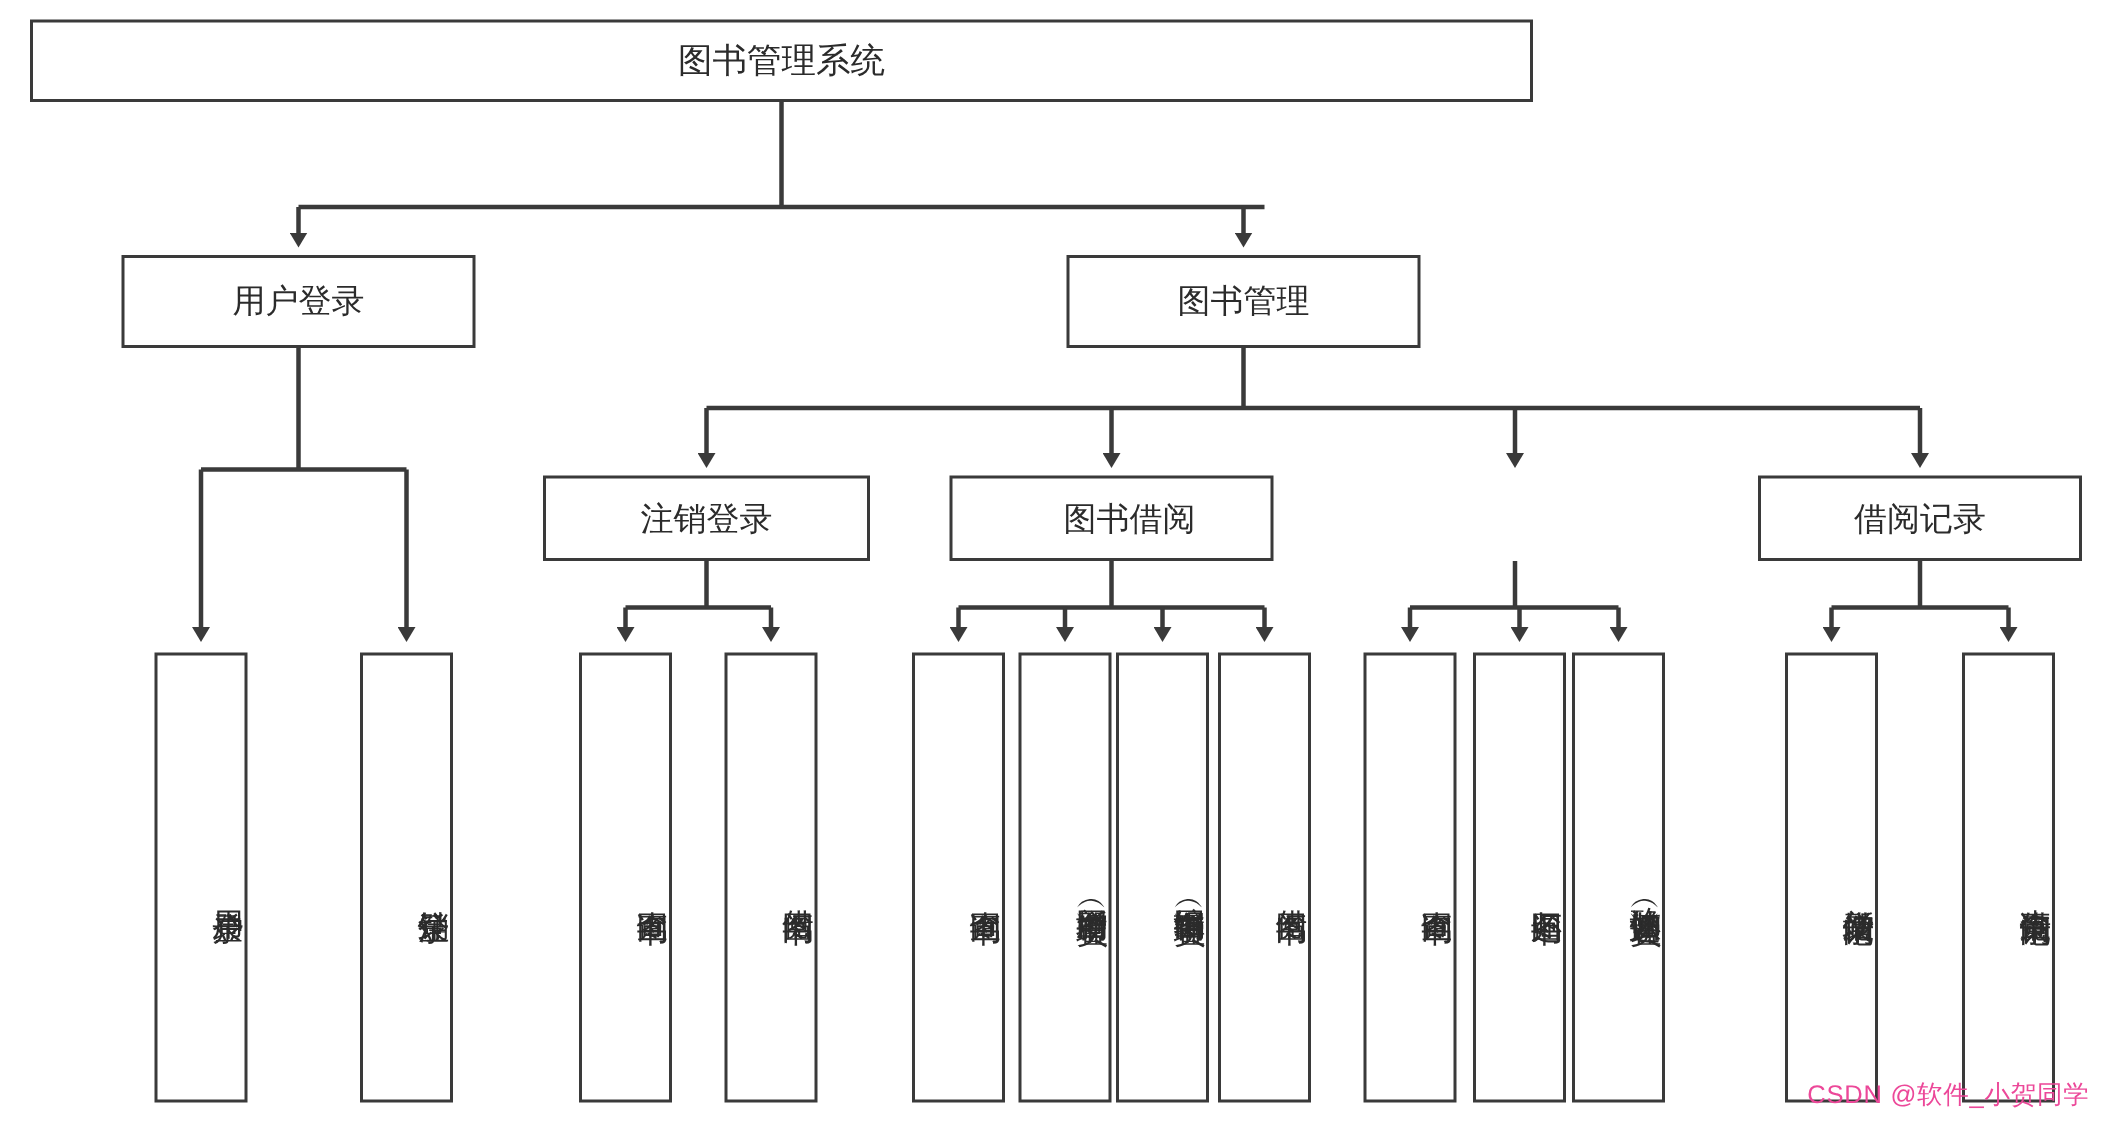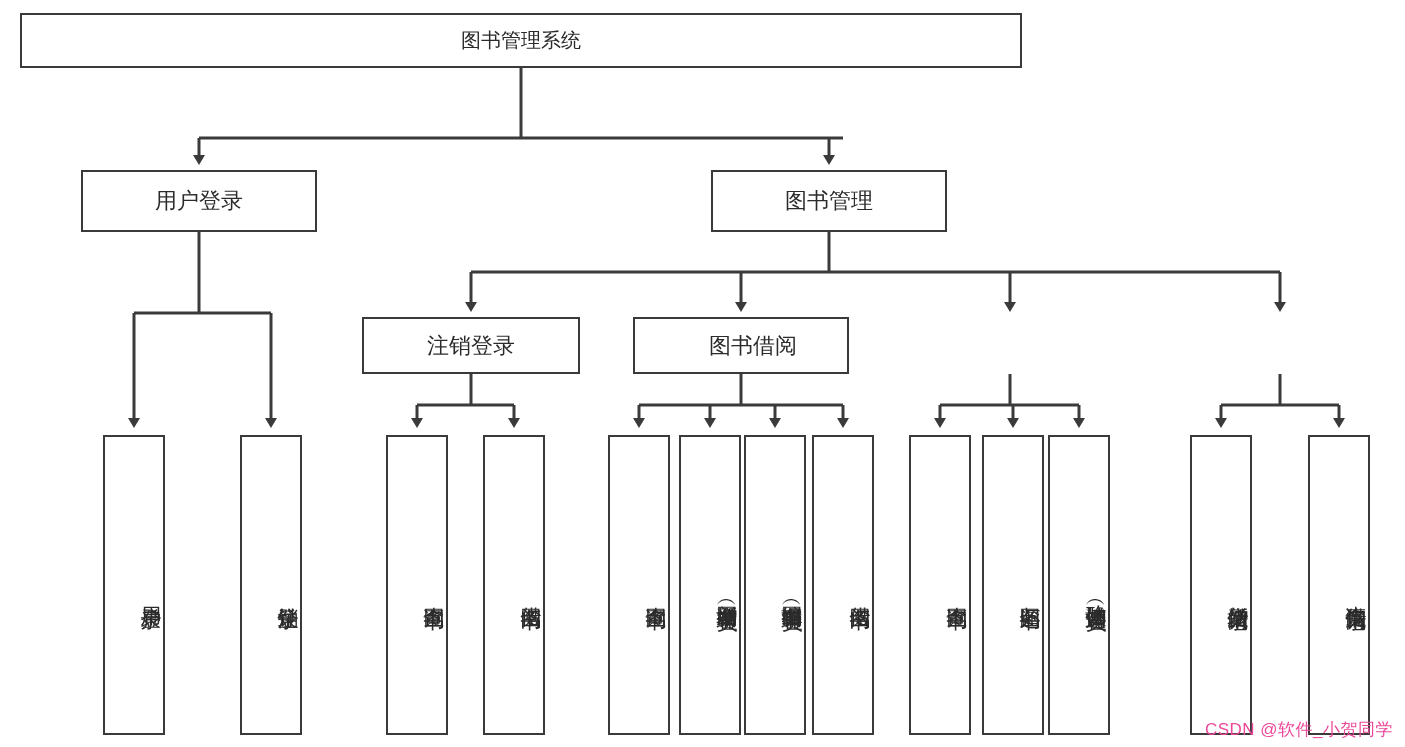--- a/index.html
+++ b/index.html
@@ -29,21 +29,21 @@
     position: absolute;
     box-sizing: border-box;
     background: #ffffff;
     border: 2px solid #3a3a3a;
     display: flex;
     align-items: center;
     justify-content: center;
     color: #2b2b2b;
   }
   .node.root {
-    font-size: 20px;
+    font-size: 23px;
   }
   .node.branch {
     font-size: 22px;
   }
   .node.leaf {
     font-size: 21px;
     writing-mode: vertical-rl;
     text-orientation: upright;
     align-items: flex-start;
     justify-content: center;
@@ -138,20 +138,23 @@
 
   <div class="node branch" style="left:362px; top:317px; width:218px; height:57px;">
     <span class="node-label">注销登录</span>
   </div>
 
   <div class="node branch" style="left:633px; top:317px; width:216px; height:57px;padding-left:24px;">
     <span class="node-label">图书借阅</span>
   </div>
 
 
+  <div class="node branch" style="left:1172px; top:317px; width:216px; height:57px;">
+    <span class="node-label">借阅记录</span>
+  </div>
 
   <div class="node leaf" style="left:103px; top:435px; width:62px; height:300px;">
     <span class="node-label">用户登录</span>
   </div>
 
   <div class="node leaf" style="left:240px; top:435px; width:62px; height:300px;">
     <span class="node-label">注销登录</span>
   </div>
 
   <div class="node leaf" style="left:386px; top:435px; width:62px; height:300px;">

